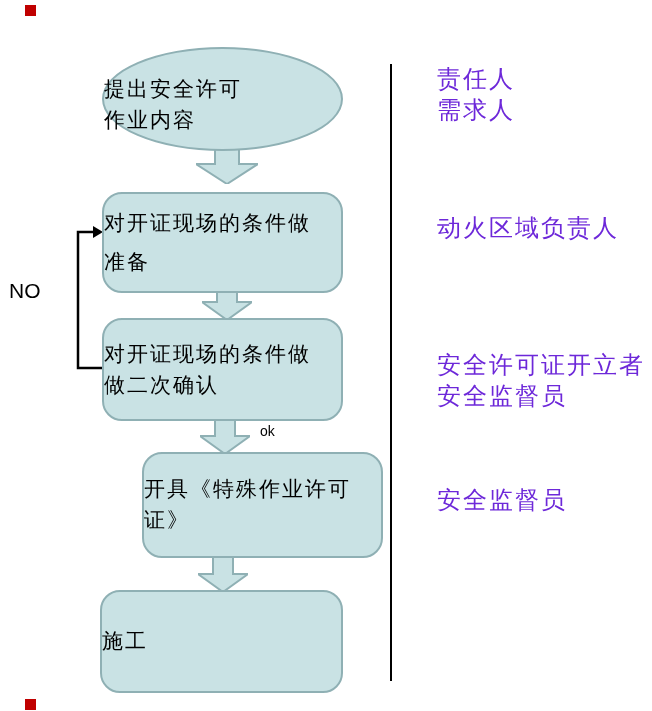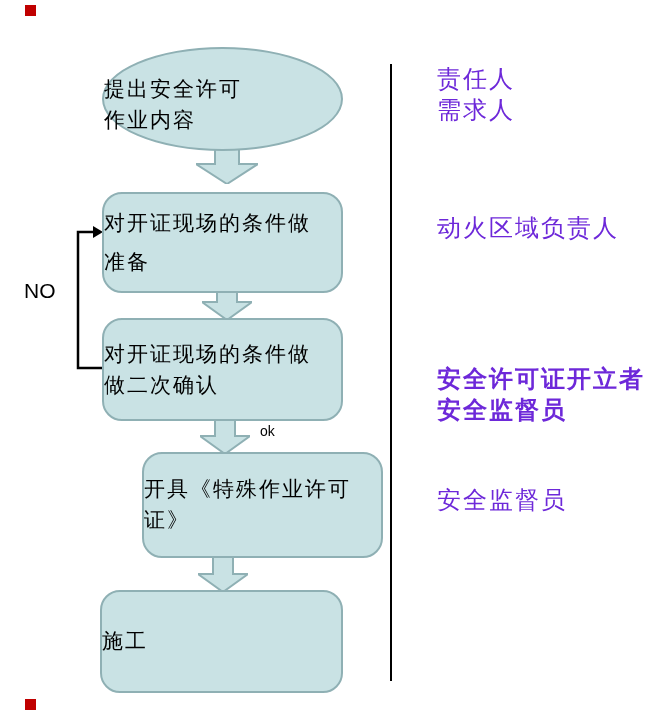--- a/index.html
+++ b/index.html
@@ -63,21 +63,21 @@
   .loop-arrow polygon {
     fill: #000000;
     stroke: none;
   }
   .edge-label {
     position: absolute;
     font-family: "Liberation Sans", sans-serif;
     color: #000000;
     z-index: 3;
   }
-  .edge-label.no { left: 24px; top: 279px; font-size: 21px; text-align: right; }
+  .edge-label.no { left: 9px; top: 279px; font-size: 21px; text-align: right; }
   .edge-label.ok { left: 260px; top: 423px; font-size: 14px; }
   
   .divider {
     position: absolute;
     left: 390px;
     top: 64px;
     width: 2px;
     height: 617px;
     background: #000000;
   }
@@ -86,21 +86,21 @@
     position: absolute;
     left: 437px;
     font-size: 24px;
     line-height: 31px;
     letter-spacing: 2px;
     color: #6d28d9;
     white-space: nowrap;
   }
   .role.r1 { top: 64px; }
   .role.r2 { top: 213px; }
-  .role.r3 { top: 364px; font-weight: bold; }
+  .role.r3 { top: 350px; }
   .role.r4 { top: 485px; }
   
   .red-marker {
     position: absolute;
     width: 11px;
     height: 11px;
     background: #c00000;
   }
   .red-marker.top { left: 25px; top: 5px; }
   .red-marker.bottom { left: 25px; top: 699px; }

